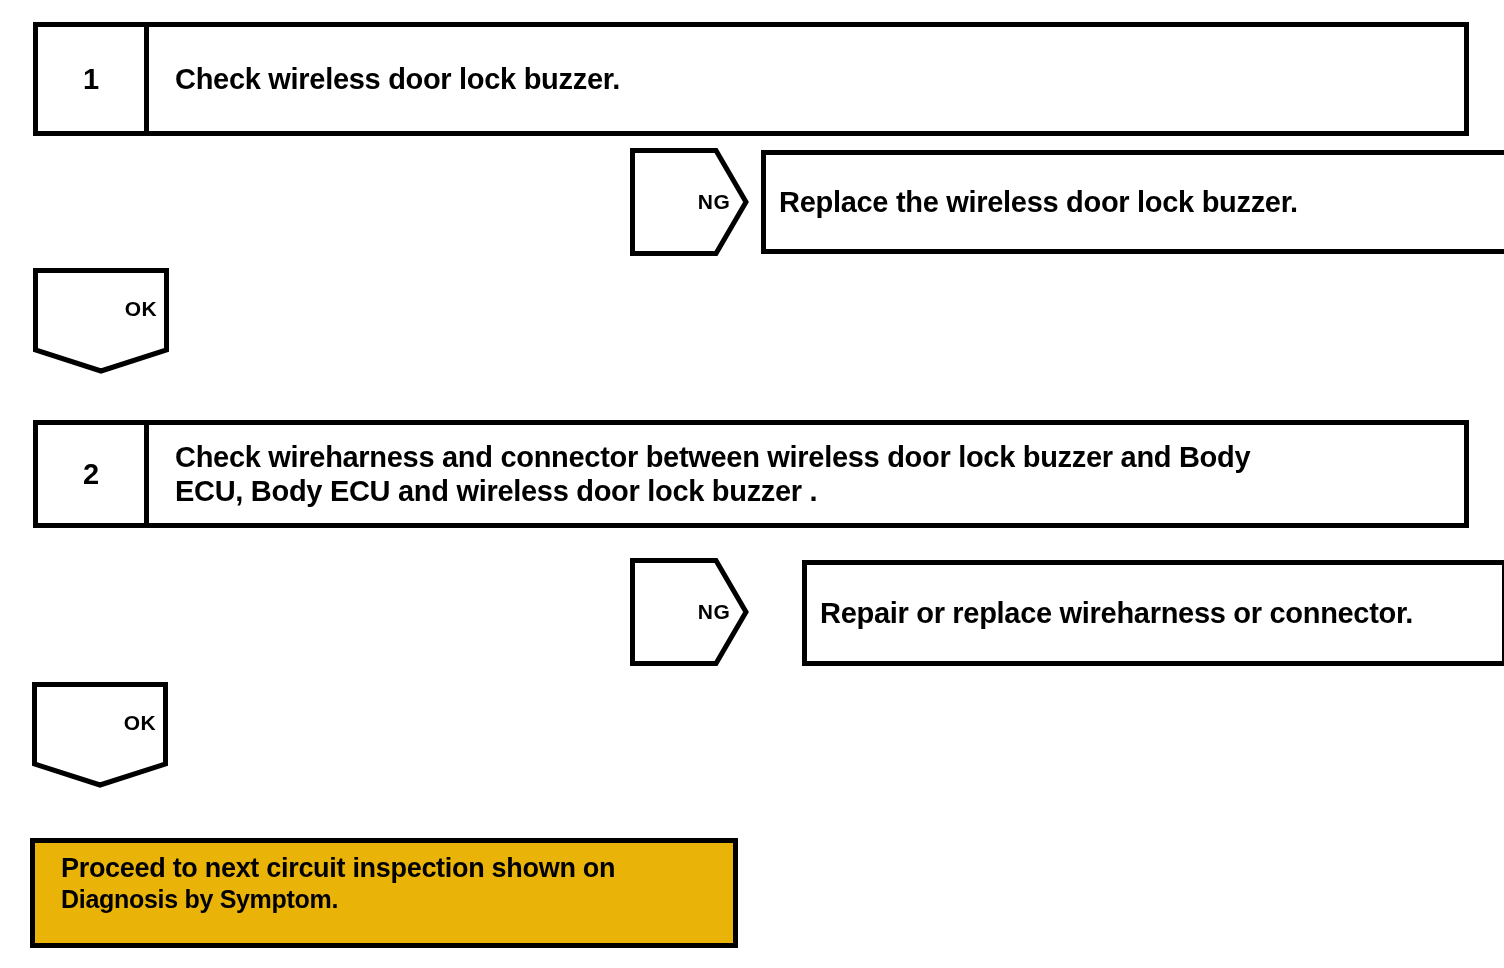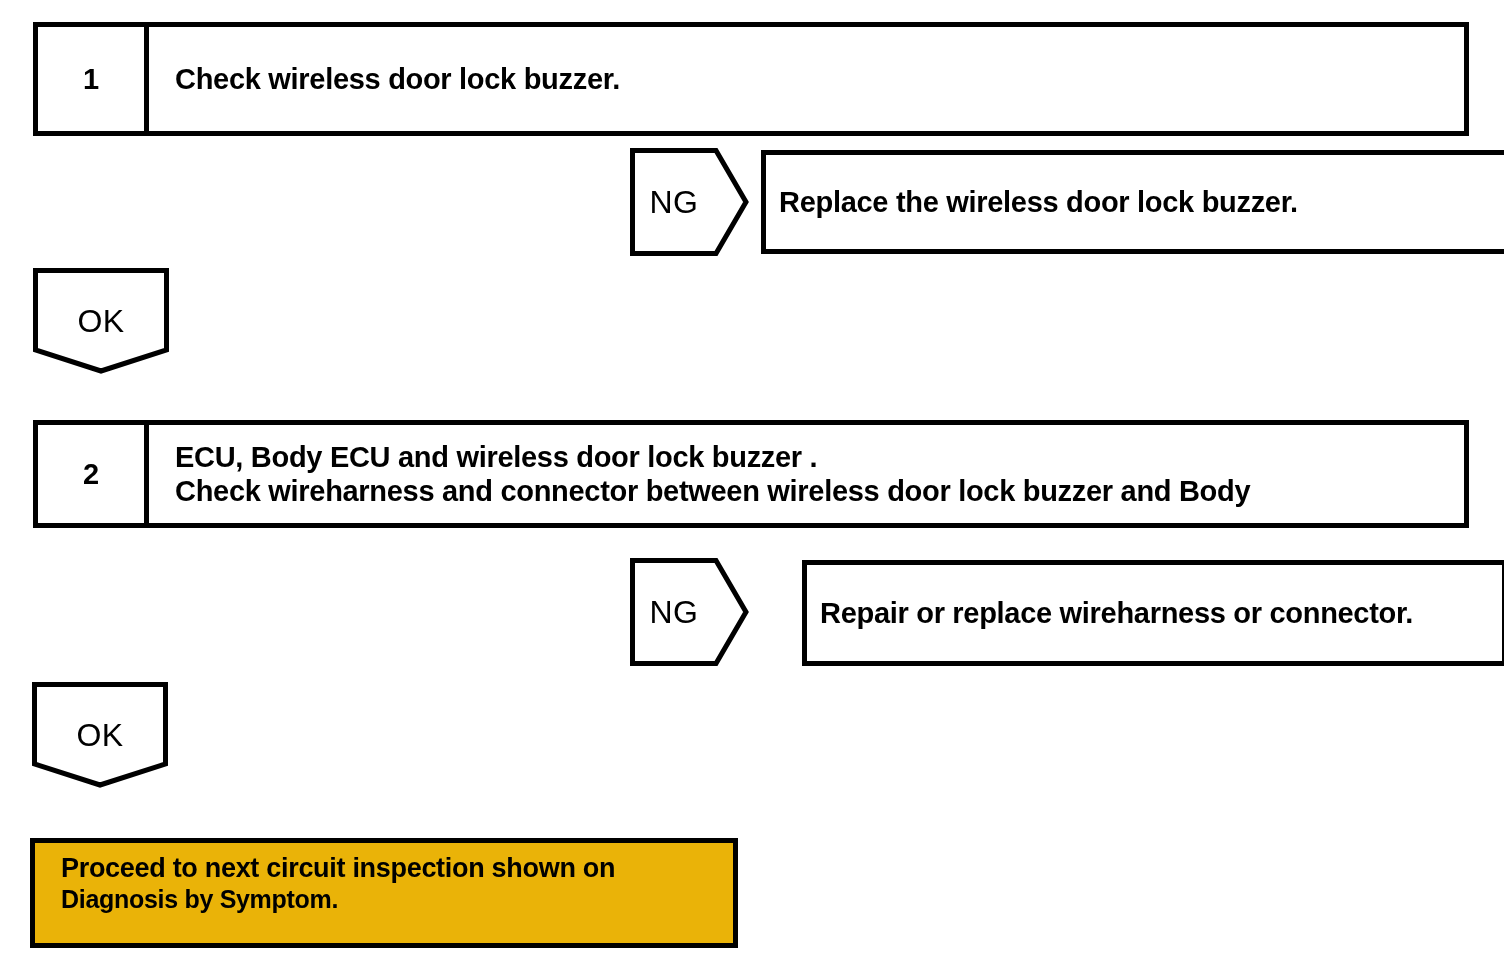--- a/index.html
+++ b/index.html
@@ -62,36 +62,37 @@
     font-size: 29px;
     font-weight: bold;
     letter-spacing: -0.3px;
   }
 
   
   .connector { position: absolute; }
   .connector svg { display: block; }
   .shape-label {
     position: absolute;
-    font-weight: normal;
-    font-size: 32px;
+    font-weight: bold;
+    font-size: 21px;
     letter-spacing: 0.5px;
+    padding-left: 40px;
   }
   .ng-label {
     left: 0;
     top: 0;
     width: 88px;
     height: 100%;
     display: flex;
     align-items: center;
     justify-content: center;
   }
   .ok-label {
     left: 0;
-    top: 12px;
+    top: 0;
     width: 100%;
     height: 82px;
     display: flex;
     align-items: center;
     justify-content: center;
   }
 
   
   .end-box {
     box-sizing: border-box;
@@ -130,22 +131,22 @@
   <div class="connector" style="left:33px; top:268px; width:136px; height:106px;">
     <svg width="136" height="106" viewBox="0 0 136 106">
       <polygon points="2.5,2.5 133.5,2.5 133.5,82 68,103 2.5,82" fill="#ffffff" stroke="#000000" stroke-width="5" stroke-linejoin="miter"></polygon>
     </svg>
     <span class="shape-label ok-label">OK</span>
   </div>
 
   <div class="step-box abs" style="left:33px; top:420px; width:1436px; height:108px;">
     <div class="step-num">2</div>
     <div class="step-text">
+      <div>Check wireharness and connector between wireless door lock buzzer and Body</div>
       <div>ECU, Body ECU and wireless door lock buzzer .</div>
-      <div>Check wireharness and connector between wireless door lock buzzer and Body</div>
     </div>
   </div>
 
   <div class="connector" style="left:630px; top:558px; width:119px; height:108px;">
     <svg width="119" height="108" viewBox="0 0 119 108">
       <polygon points="2.5,2.5 86,2.5 116,54 86,105.5 2.5,105.5" fill="#ffffff" stroke="#000000" stroke-width="5" stroke-linejoin="miter"></polygon>
     </svg>
     <span class="shape-label ng-label">NG</span>
   </div>
 

